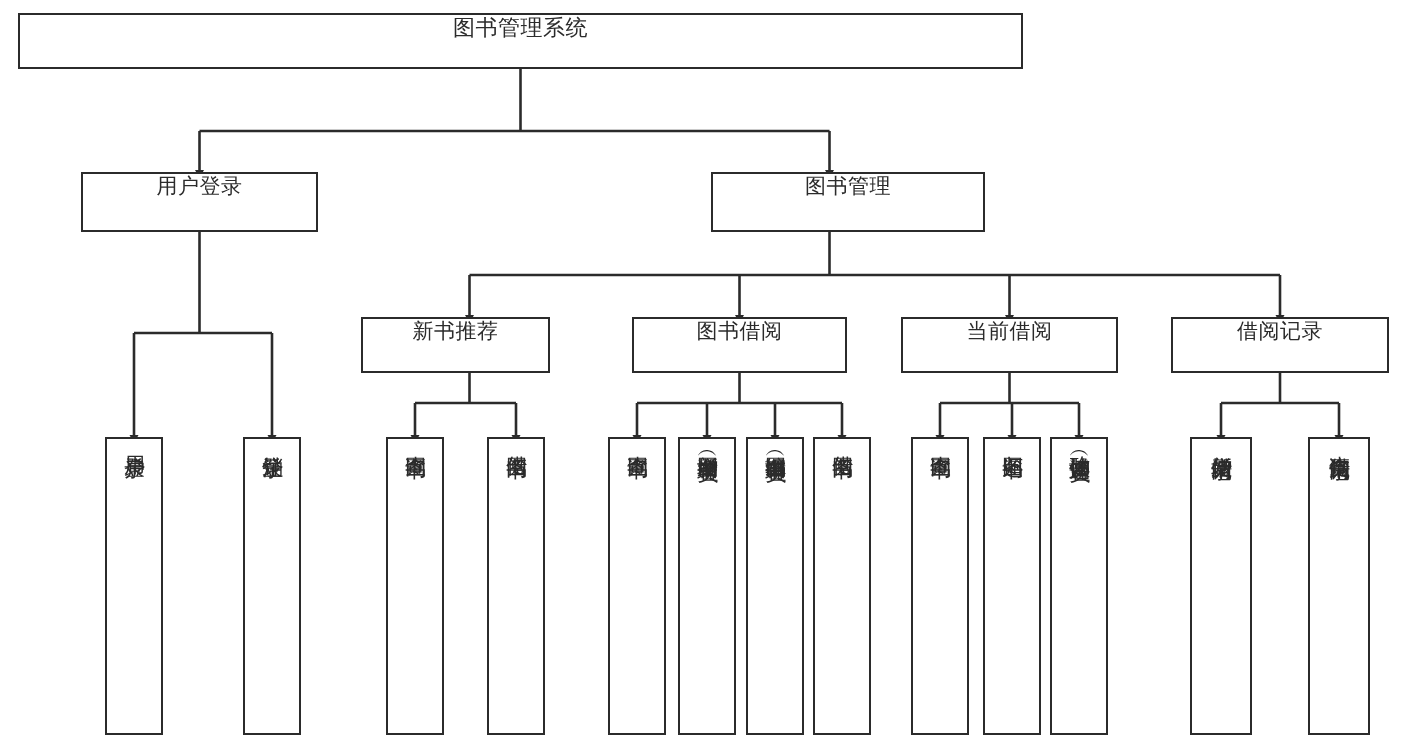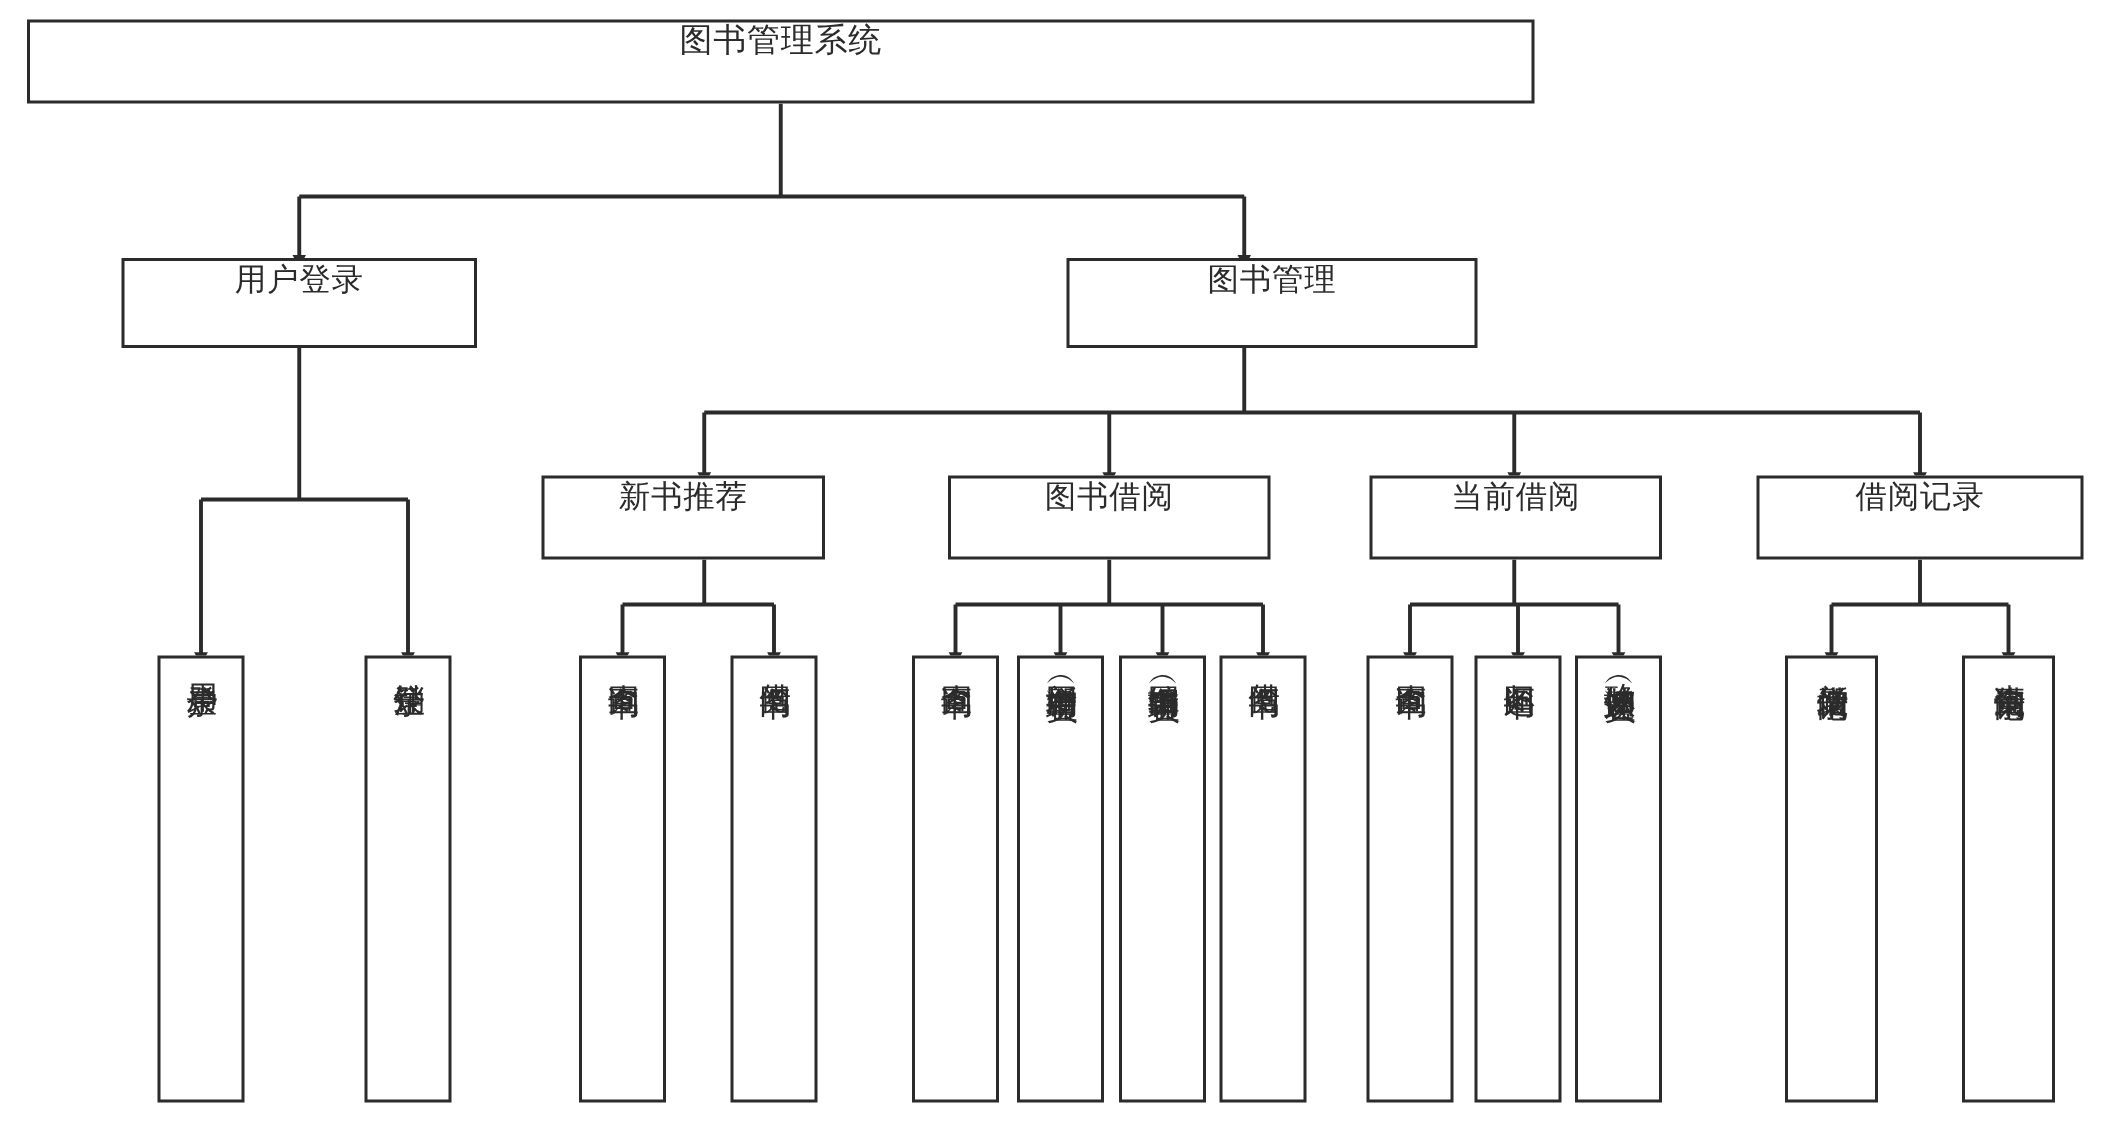--- a/index.html
+++ b/index.html
@@ -122,21 +122,21 @@
       </div>
       <div class="node-box" style="left: 711px; top: 172px; width: 274px; height: 60px;">
         <span class="node-label-h">图书管理</span>
       </div>
       <div class="node-box" style="left: 361px; top: 317px; width: 189px; height: 56px;">
         <span class="node-label-h">新书推荐</span>
       </div>
       <div class="node-box" style="left: 632px; top: 317px; width: 215px; height: 56px;">
         <span class="node-label-h">图书借阅</span>
       </div>
-      <div class="node-box" style="left: 901px; top: 317px; width: 195px; height: 56px; margin-left: 12px;">
+      <div class="node-box" style="left: 901px; top: 317px; width: 217px; height: 56px;">
         <span class="node-label-h">当前借阅</span>
       </div>
       <div class="node-box" style="left: 1171px; top: 317px; width: 218px; height: 56px;">
         <span class="node-label-h">借阅记录</span>
       </div>
       <div class="node-box" style="left: 105px; top: 437px; width: 58px; height: 298px;">
         <span class="node-label-v">用户登录</span>
       </div>
       <div class="node-box" style="left: 243px; top: 437px; width: 58px; height: 298px;">
         <span class="node-label-v">注销登录</span>

